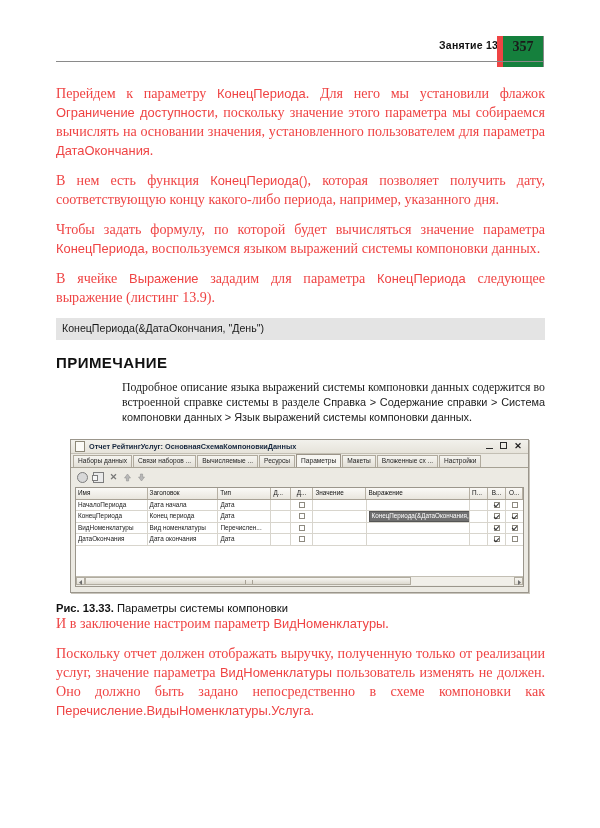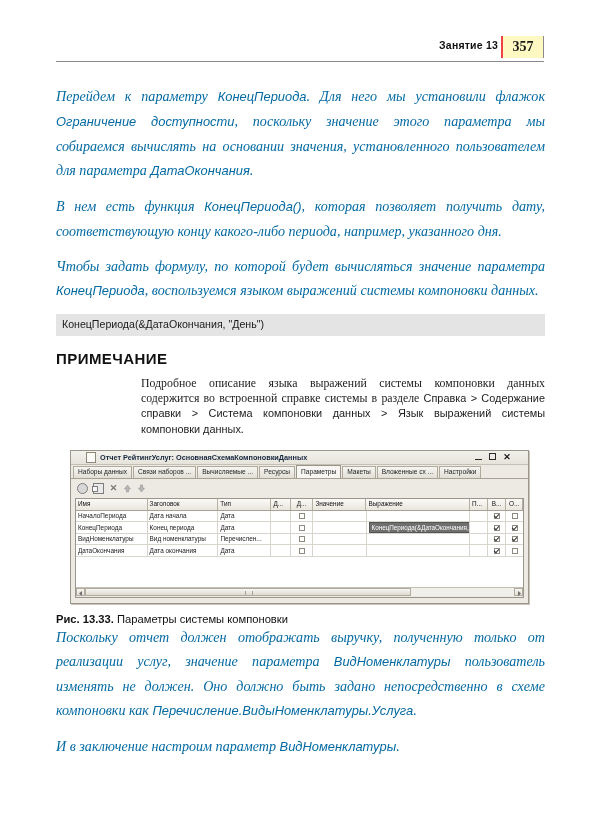--- a/index.html
+++ b/index.html
@@ -48,23 +48,23 @@
     font-weight: bold;
     letter-spacing: 0.2px;
     color: #111;
     white-space: nowrap;
   }
   .page-number-box {
     position: absolute;
     right: 0;
     top: 0;
     width: 40px;
-    height: 22px;
-    background: #fef9c3;
-    border-left: 2px solid #ef4444;
+    height: 31px;
+    background: #15803d;
+    border-left: 6px solid #ef4444;
     border-right: 1px solid #8a8a8a;
   }
   .page-number {
     position: absolute;
     left: 0; right: 0;
     top: 3px;
     text-align: center;
     font-family: "Liberation Serif", serif;
     font-size: 14px;
     font-weight: bold;
@@ -75,25 +75,24 @@
   .content {
     position: absolute;
     left: 56px;
     top: 84px;
     width: 489px;
   }
   p.body {
     margin: 0 0 11px 0;
     font-family: "Liberation Serif", serif;
     font-size: 14.1px;
-    line-height: 24px;
+    line-height: 19px;
     text-align: justify;
     text-justify: inter-word;
-    color: #0369a1;
-    font-style: italic;
+    color: #ef4444;
   }
   p.body:last-child { margin-bottom: 0; }
   .ui {
     font-family: "Liberation Sans", sans-serif;
     font-size: 12.9px;
   }
 
   
   .listing-title {
     margin: 9px 0 6px 0;
@@ -116,21 +115,21 @@
   
   .note-heading {
     font-family: "Liberation Sans", sans-serif;
     font-size: 15px;
     font-weight: bold;
     letter-spacing: 0.45px;
     color: #111;
     margin: 0 0 9px 0;
   }
   .note-body {
-    margin: 0 0 13px 85px;
+    margin: 0 0 13px 66px;
     font-family: "Liberation Serif", serif;
     font-size: 11.8px;
     line-height: 15.2px;
     text-align: justify;
     color: #1c1c1c;
   }
   .note-body .ui { font-size: 10.9px; }
 
   
   .figure {
@@ -145,21 +144,21 @@
     border: 1px solid #9b968c;
     box-sizing: border-box;
     box-shadow: 1px 1px 0 #c8c4bb;
   }
   .titlebar {
     height: 14px;
     background: linear-gradient(to bottom, #f2f1ec 0%, #e6e3da 100%);
     border-bottom: 1px solid #c3bfb4;
     display: flex;
     align-items: center;
-    padding: 0 15px;
+    padding: 0 4px;
     box-sizing: border-box;
   }
   .win-icon {
     width: 8px;
     height: 9px;
     border: 1px solid #8d8878;
     background: #fbfaf6;
     margin-right: 4px;
     flex: 0 0 auto;
   }
@@ -427,20 +426,21 @@
   </div>
 
   <div class="content">
 
     <p class="body"><span>Перейдем к параметру </span><span class="ui">КонецПериода</span><span>. Для него мы установили флажок </span><span class="ui">Ограничение доступности</span><span>, поскольку значение этого параметра мы собираемся вычислять на основании значения, установленного пользователем для параметра </span><span class="ui">ДатаОкончания</span><span>.</span></p>
 
     <p class="body"><span>В нем есть функция </span><span class="ui">КонецПериода()</span><span>, которая позволяет получить дату, соответствующую концу какого-либо периода, например, указанного дня.</span></p>
 
     <p class="body"><span>Чтобы задать формулу, по которой будет вычисляться значение параметра </span><span class="ui">КонецПериода</span><span>, воспользуемся языком выражений системы компоновки данных.</span></p>
 
+    <p class="body"><span>В ячейке </span><span class="ui">Выражение</span><span> зададим для параметра </span><span class="ui">КонецПериода</span><span> следующее выражение (листинг 13.9).</span></p>
 
 
     <div class="code-block">КонецПериода(&amp;ДатаОкончания, "День")</div>
 
     <div class="note-heading">ПРИМЕЧАНИЕ</div>
     <div class="note-body"><span>Подробное описание языка выражений системы компоновки данных содержится во встроенной справке системы в разделе </span><span class="ui">Справка &gt; Содержание справки &gt; Система компоновки данных &gt; Язык выражений системы компоновки данных</span><span>.</span></div>
 
 
     <div class="figure">
 
@@ -596,18 +596,18 @@
               </div>
             </div>
 
           </div>
         </div>
       </div>
 
       <div class="fig-caption"><b>Рис. 13.33.</b><span> Параметры системы компоновки</span></div>
     </div>
 
+    <p class="body after-figure"><span>И в заключение настроим параметр </span><span class="ui">ВидНоменклатуры</span><span>.</span></p>
+
     <p class="body"><span>Поскольку отчет должен отображать выручку, полученную только от реализации услуг, значение параметра </span><span class="ui">ВидНоменклатуры</span><span> пользователь изменять не должен. Оно должно быть задано непосредственно в схеме компоновки как </span><span class="ui">Перечисление.ВидыНоменклатуры.Услуга</span><span>.</span></p>
-
-    <p class="body after-figure"><span>И в заключение настроим параметр </span><span class="ui">ВидНоменклатуры</span><span>.</span></p>
 
   </div>
 </div>
 
 </body></html>

